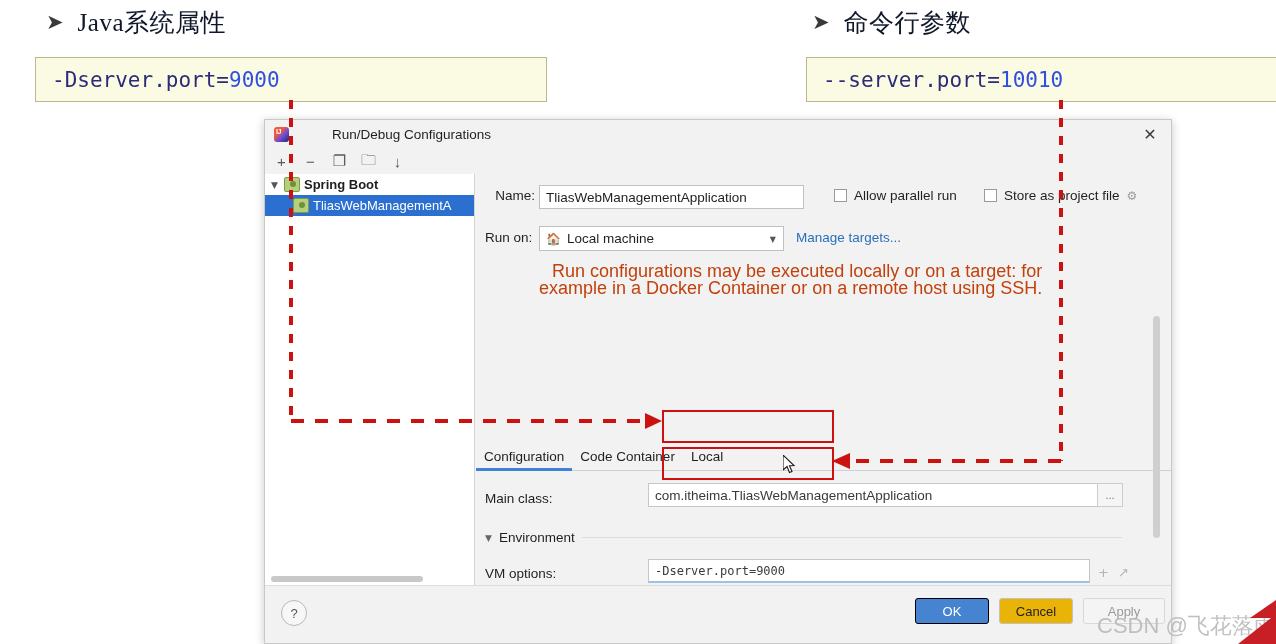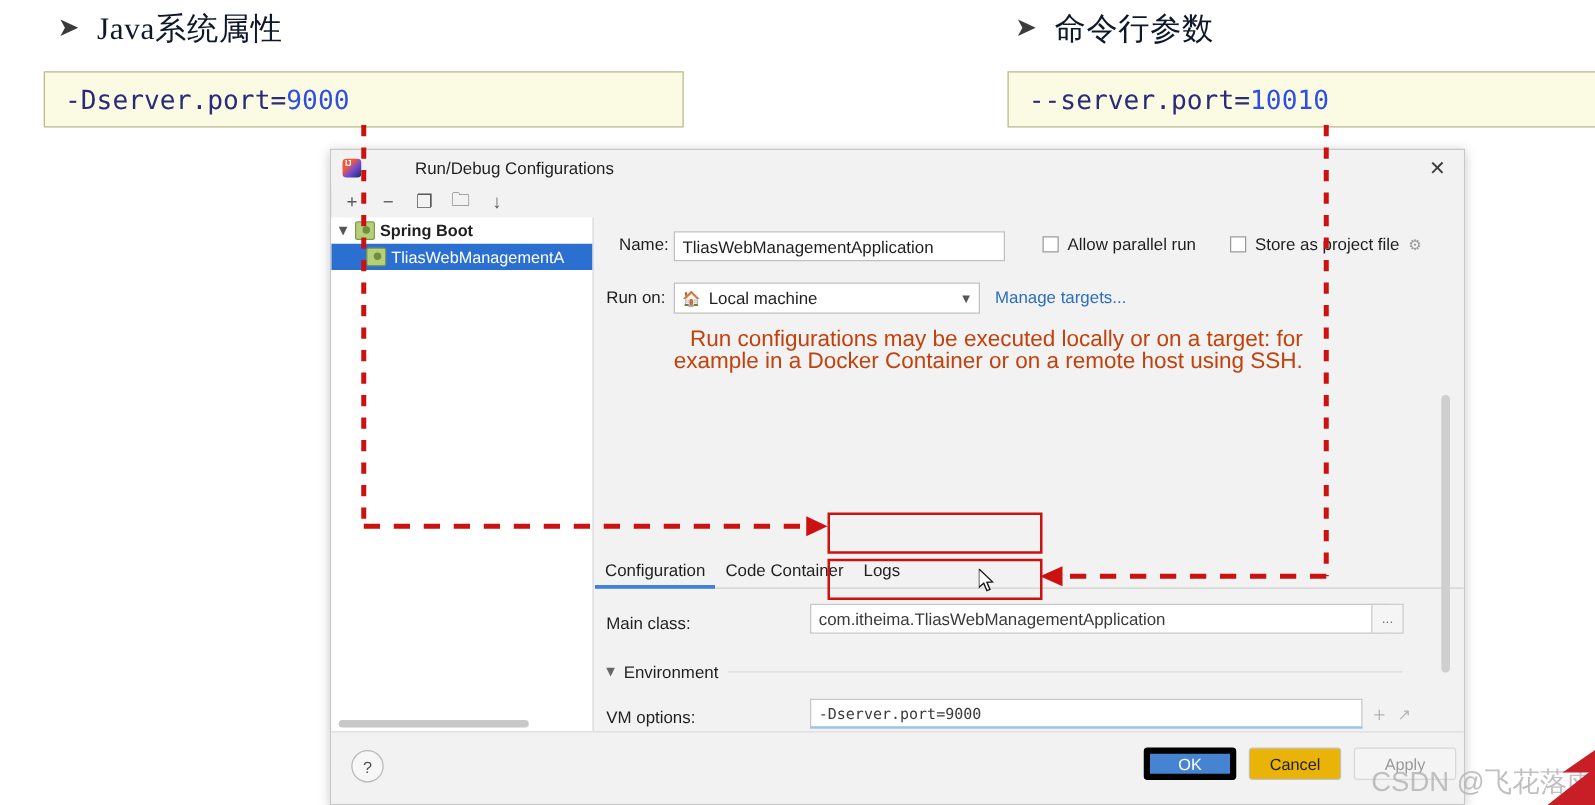--- a/index.html
+++ b/index.html
@@ -180,21 +180,21 @@
   }
   .helpbtn{
     position:absolute;left:16px;top:14px;width:24px;height:24px;border-radius:50%;
     border:1px solid #b9b9b9;background:#f7f7f7;display:flex;align-items:center;justify-content:center;
     font-size:13px;color:#555;
   }
   .btn{
     position:absolute;top:12px;height:26px;border-radius:3px;box-sizing:border-box;
     display:flex;align-items:center;justify-content:center;font-size:13px;
   }
-  .btn.primary{background:#4683d0;color:#ffffff;border:5px solid #000000;text-align:center;}
+  .btn.primary{background:#4683d0;color:#ffffff;border:1px solid #000000;text-align:center;}
   .btn.normal{background:#eab308;color:#1f1f1f;border:1px solid #c2c2c2;}
   .btn.ghost{background:#f4f4f4;color:#9a9a9a;border:1px solid #d8d8d8;}
 
   
   #ann{position:absolute;left:0;top:0;width:1276px;height:644px;pointer-events:none;}
 
   
   .watermark{
     position:absolute;font-size:22px;color:#b6b6b6;opacity:.85;
     font-family:"Liberation Sans",sans-serif;white-space:nowrap;
@@ -302,21 +302,21 @@
       </div>
 
       <div class="tabs">
         <div class="tab active">
           <span>Configuration</span>
         </div>
         <div class="tab">
           <span>Code Container</span>
         </div>
         <div class="tab">
-          <span>Logs</span>
+          <span>Local</span>
         </div>
       </div>
 
       <div class="fieldzone">
 
         <div class="frow" style="top:13px;">
           <span class="flabel">Main class:</span>
         </div>
         <div class="finput plain" style="left:172px;top:12px;width:462px;">
           <span>com.itheima.TliasWebManagementApplication</span>

